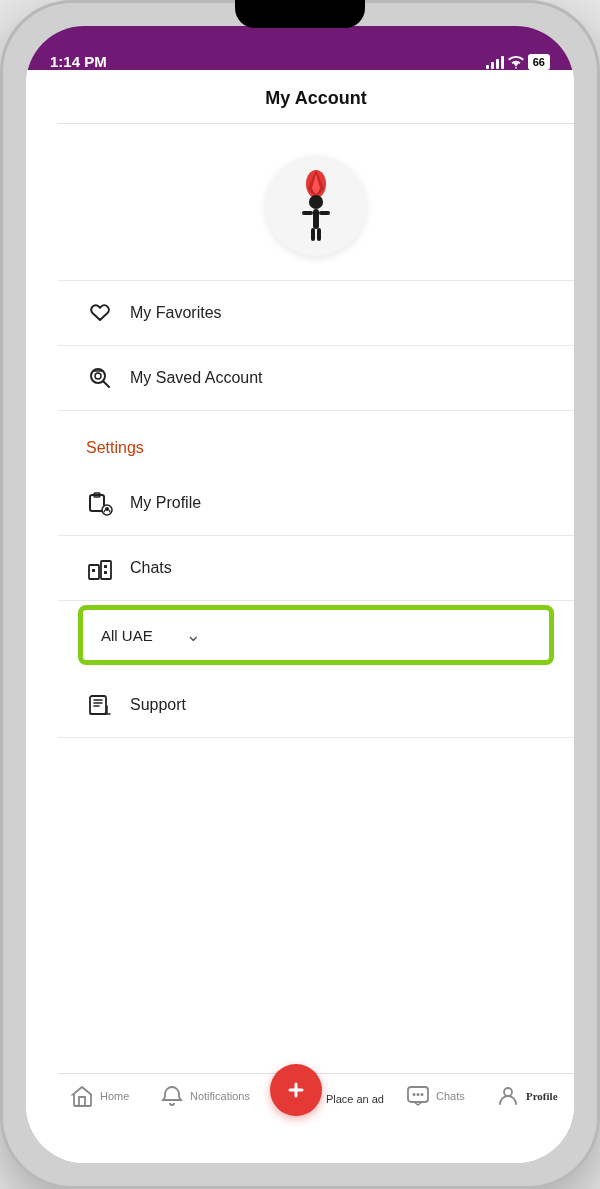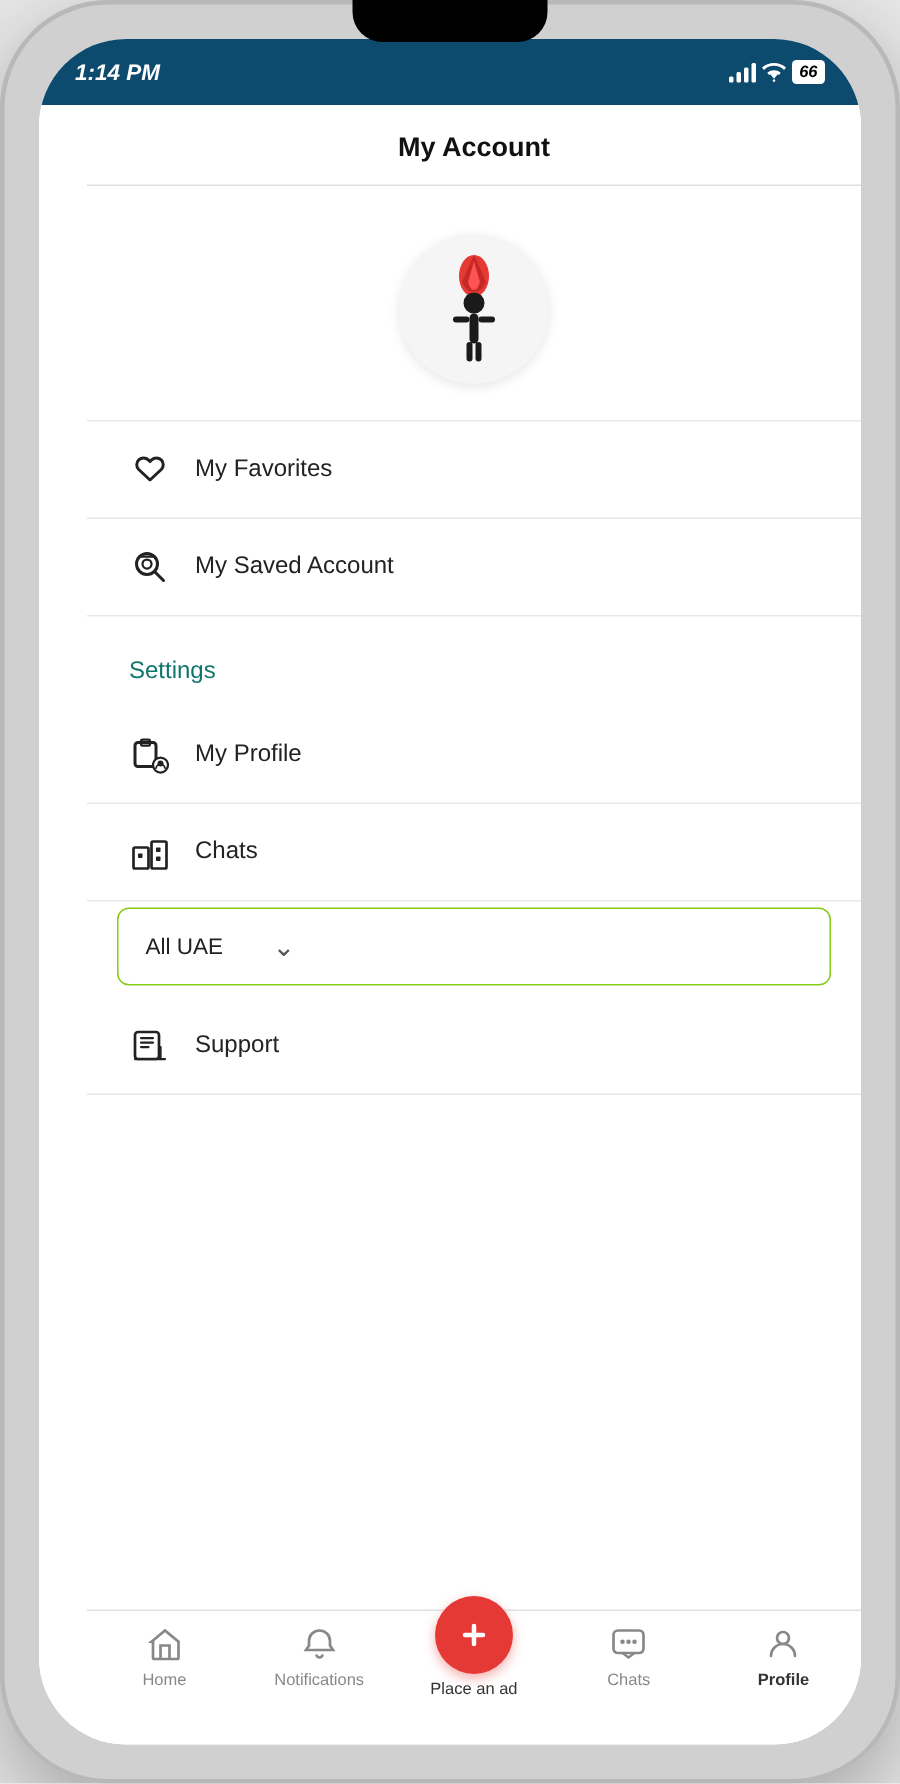--- a/index.html
+++ b/index.html
@@ -30,29 +30,28 @@
       background: #ffffff;
       border-radius: 58px;
       overflow: hidden;
       position: relative;
       display: flex;
       flex-direction: column;
     }
 
     
     .status-bar {
-      background: #0c4a6e;
+      background: #701a75;
       height: 44px;
       display: flex;
-      align-items: center;
+      align-items: flex-end;
       justify-content: space-between;
       padding: 0 24px;
       flex-shrink: 0;
       border-radius: 58px 58px 0 0;
-      font-style: italic;
     }
 
     .status-time {
       color: white;
       font-size: 15px;
       font-weight: 600;
     }
 
     .status-icons {
       display: flex;
@@ -175,28 +174,28 @@
 
     .menu-label {
       font-size: 16px;
       color: #222;
     }
 
     
     .section-header {
       padding: 28px 28px 14px;
       font-size: 16px;
-      color: #0f766e;
+      color: #c2410c;
       font-weight: 400;
     }
 
     
     .dropdown-container {
       margin: 4px 20px 8px;
-      border: 1px solid #84cc16;
+      border: 5px solid #84cc16;
       border-radius: 8px;
       background: #fff;
       display: flex;
       align-items: center;
       justify-content: flex-start;
       padding: 14px 18px;
       cursor: pointer;
       gap: 33px;
     }
 
@@ -217,21 +216,21 @@
       border-top: 1px solid #e0e0e0;
       display: flex;
       align-items: flex-start;
       justify-content: space-around;
       padding-top: 8px;
       flex-shrink: 0;
     }
 
     .nav-item {
       display: flex;
-      flex-direction: column;
+      flex-direction: row;
       align-items: center;
       gap: 4px;
       cursor: pointer;
       min-width: 70px;
     }
 
     .nav-icon {
       width: 28px;
       height: 28px;
       display: flex;
@@ -434,20 +433,20 @@
           <span class="nav-label">Chats</span>
         </div>
 
         <div class="nav-item">
           <div class="nav-icon">
             <svg width="24" height="24" viewBox="0 0 24 24" fill="none">
               <circle cx="12" cy="8" r="4" stroke="#888" stroke-width="1.8"></circle>
               <path d="M4 20c0-4.4 3.6-8 8-8s8 3.6 8 8" stroke="#888" stroke-width="1.8" stroke-linecap="round"></path>
             </svg>
           </div>
-          <span class="nav-label" style="color:#333; font-weight:600;">Profile</span>
+          <span class="nav-label" style="color:#333; font-weight:600;font-family:Liberation Serif, serif;">Profile</span>
         </div>
 
       </div>
 
     </div>
   </div>
 </div>
 
 </body></html>

